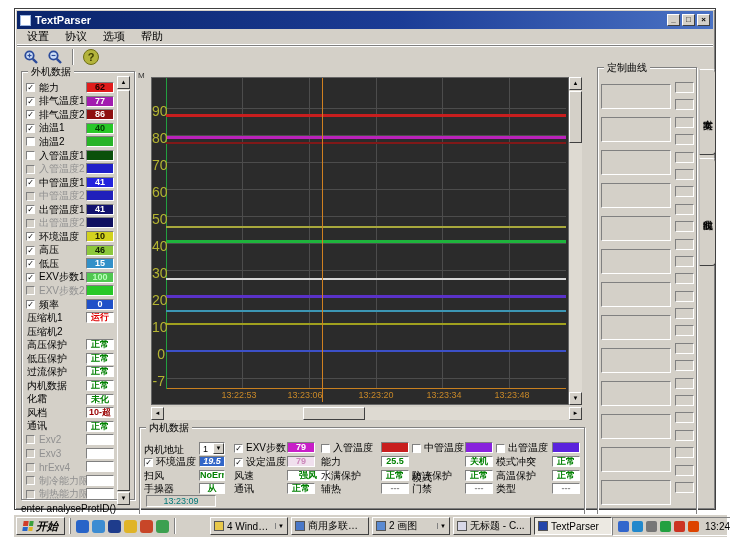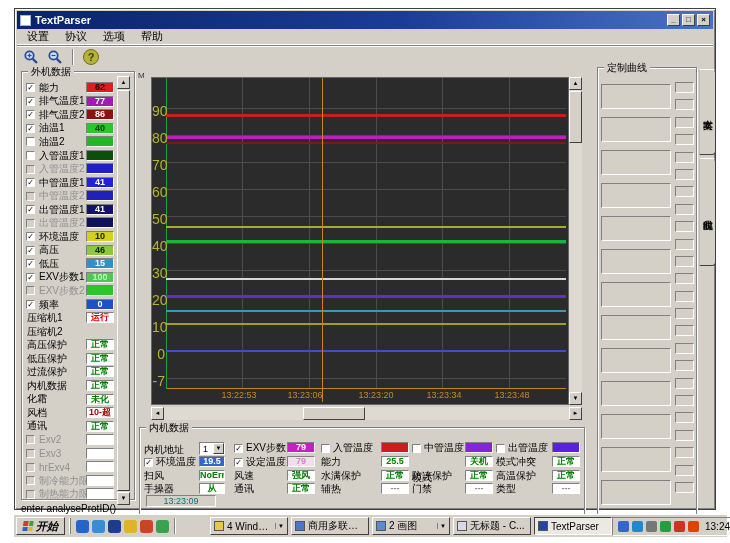--- a/index.html
+++ b/index.html
@@ -450,21 +450,21 @@
       <div id="bp-content">
           <div class="bp-label" style="left: 4px; top: 16px; width: 54px; height: 12px;">内机地址</div>
           <div class="bp-dd" style="left: 59px; top: 14px; width: 26px; height: 13px;">
             <span>1</span>
             <span class="bp-dd-arrow">▼</span>
           </div>
           <div class="bp-label" style="left: 4px; top: 28px; width: 58px; height: 12px;">
             <span class="cb cb-sm">✓</span>
             <span>环境温度</span>
           </div>
-          <div class="bp-box" style="left: 59px; top: 28px; width: 26px; height: 11px; background: rgb(50, 102, 200); color: rgb(255, 255, 255);">19.5</div>
+          <div class="bp-box" style="left: 59px; top: 28px; width: 26px; height: 11px; background: rgb(50, 102, 200); color: rgb(255, 255, 255); font-style: italic;">19.5</div>
           <div class="bp-label" style="left: 4px; top: 41.5px; width: 58px; height: 12px;">
             <span>扫风</span>
           </div>
           <div class="bp-box" style="left: 59px; top: 41.5px; width: 26px; height: 11px; background: rgb(255, 255, 255); color: rgb(0, 128, 0);">NoErr</div>
           <div class="bp-label" style="left: 4px; top: 55px; width: 58px; height: 12px;">
             <span>手操器</span>
           </div>
           <div class="bp-box" style="left: 59px; top: 55px; width: 26px; height: 11px; background: rgb(255, 255, 255); color: rgb(0, 128, 0);">从</div>
           <div class="bp-ts" style="left: 6px; top: 67px; width: 70px; height: 12px;">13:23:09</div>
           <div class="bp-label" style="left: 94px; top: 14px; width: 62px; height: 12px;">
@@ -483,21 +483,21 @@
           </div>
           <div class="bp-box" style="left: 147px; top: 14px; width: 28px; height: 11px; background: rgb(200, 30, 200); color: rgb(255, 255, 255);">79</div>
           <div class="bp-label" style="left: 181px; top: 14px; width: 58px; height: 12px;">
             <span class="cb cb-sm"></span>
             <span>入管温度</span>
           </div>
           <div class="bp-box" style="left: 147px; top: 28px; width: 28px; height: 11px; background: rgb(240, 224, 238); color: rgb(204, 136, 187);">79</div>
           <div class="bp-label" style="left: 181px; top: 28px; width: 58px; height: 12px;">
             <span>能力</span>
           </div>
-          <div class="bp-box" style="left: 147px; top: 41.5px; width: 28px; height: 11px; background: rgb(255, 255, 255); color: rgb(0, 128, 0);">强风</div>
+          <div class="bp-box" style="left: 147px; top: 41.5px; width: 42px; height: 11px; background: rgb(255, 255, 255); color: rgb(0, 128, 0);">强风</div>
           <div class="bp-label" style="left: 181px; top: 41.5px; width: 58px; height: 12px;">
             <span>水满保护</span>
           </div>
           <div class="bp-box" style="left: 147px; top: 55px; width: 28px; height: 11px; background: rgb(255, 255, 255); color: rgb(0, 128, 0);">正常</div>
           <div class="bp-label" style="left: 181px; top: 55px; width: 58px; height: 12px;">
             <span>辅热</span>
           </div>
           <div class="bp-box" style="left: 241px; top: 14px; width: 28px; height: 11px; background: rgb(200, 30, 30); color: rgb(255, 255, 255);"></div>
           <div class="bp-label" style="left: 272px; top: 14px; width: 58px; height: 12px;">
             <span class="cb cb-sm"></span>

